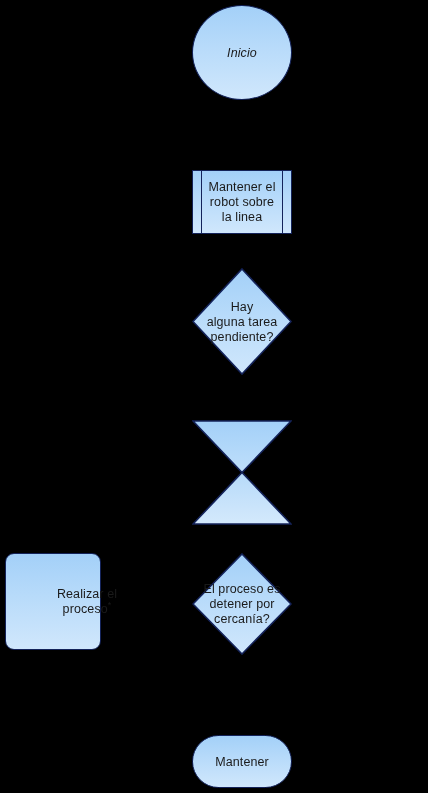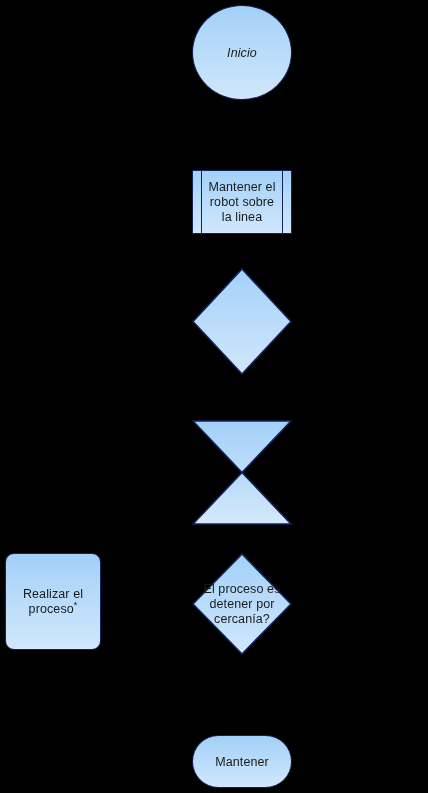--- a/index.html
+++ b/index.html
@@ -127,20 +127,21 @@
     left: 5px;
     top: 553px;
     width: 96px;
     height: 97px;
     border-radius: 9px;
     border: 1.4px solid #14235a;
     background: linear-gradient(to bottom, #a3d0f8 0%, #b8dbfa 45%, #d0e7fc 100%);
   }
   #node-realizar .node-label {
     width: 92px;
+    margin-left: 34px;
   }
   .sup-mark {
     font-size: 9px;
     vertical-align: super;
     line-height: 0;
   }
 
   
   #node-finalizar {
     left: 192px;
@@ -173,20 +174,23 @@
     <svg class="diamond-shape" viewBox="0 0 100 107" preserveAspectRatio="none">
       <defs>
         <linearGradient id="gradTarea" x1="0" y1="0" x2="0" y2="1">
           <stop offset="0%" stop-color="#a3d0f8"></stop>
           <stop offset="45%" stop-color="#b8dbfa"></stop>
           <stop offset="100%" stop-color="#d0e7fc"></stop>
         </linearGradient>
       </defs>
       <polygon points="50,1 99,53.5 50,106 1,53.5" fill="url(#gradTarea)" stroke="#14235a" stroke-width="1.6"></polygon>
     </svg>
+    <div class="node-label">Hay
+alguna tarea
+pendiente?</div>
   </div>
 
   <div class="node" id="node-hourglass">
     <svg viewBox="0 0 100 105" preserveAspectRatio="none">
       <defs>
         <linearGradient id="gradHgTop" x1="0" y1="0" x2="0" y2="1">
           <stop offset="0%" stop-color="#a3d0f8"></stop>
           <stop offset="100%" stop-color="#bfdffb"></stop>
         </linearGradient>
         <linearGradient id="gradHgBot" x1="0" y1="0" x2="0" y2="1">

